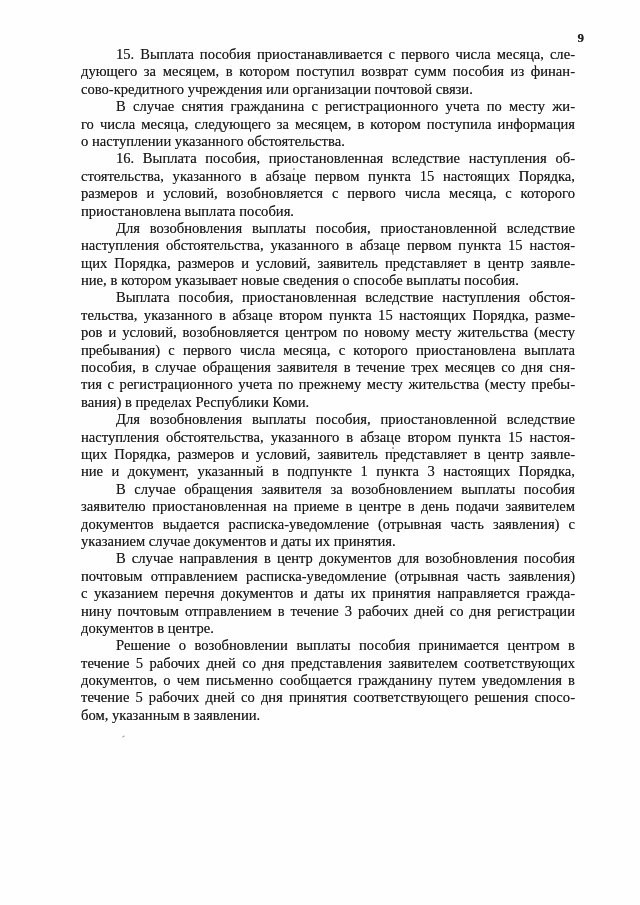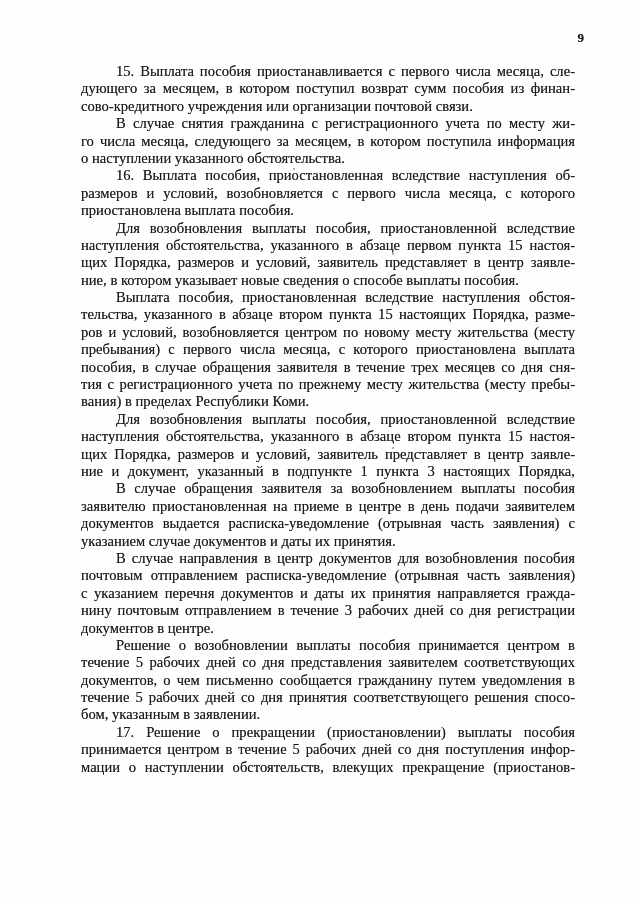--- a/index.html
+++ b/index.html
@@ -22,21 +22,21 @@
     left: 0;
     width: 584px;
     text-align: right;
     font-size: 13px;
     font-weight: 600;
     text-shadow: 0 0 0.4px rgba(25,25,25,0.6);
   }
   .body-text {
     position: absolute;
     left: 81px;
-    top: 63px;
+    top: 46px;
     width: 494px;
   }
   .paragraph {
     margin: 0;
     padding: 0;
   }
   .line {
     font-size: 14.6px;
     line-height: 17.4px;
     height: 17.4px;
@@ -76,20 +76,21 @@
         <div class="line">дующего за месяцем, в котором поступил возврат сумм пособия из финан-</div>
         <div class="line last">сово-кредитного учреждения или организации почтовой связи.</div>
       </div>
       <div class="paragraph">
         <div class="line first">В случае снятия гражданина с регистрационного учета по месту жи-</div>
         <div class="line">го числа месяца, следующего за месяцем, в котором поступила информация</div>
         <div class="line last">о наступлении указанного обстоятельства.</div>
       </div>
       <div class="paragraph">
         <div class="line first">16. Выплата пособия, приостановленная вследствие наступления об-</div>
+        <div class="line">стоятельства, указанного в абзаце первом пункта 15 настоящих Порядка,</div>
         <div class="line">размеров и условий, возобновляется с первого числа месяца, с которого</div>
         <div class="line last">приостановлена выплата пособия.</div>
       </div>
       <div class="paragraph">
         <div class="line first">Для возобновления выплаты пособия, приостановленной вследствие</div>
         <div class="line">наступления обстоятельства, указанного в абзаце первом пункта 15 настоя-</div>
         <div class="line">щих Порядка, размеров и условий, заявитель представляет в центр заявле-</div>
         <div class="line last">ние, в котором указывает новые сведения о способе выплаты пособия.</div>
       </div>
       <div class="paragraph">
@@ -120,24 +121,19 @@
         <div class="line">нину почтовым отправлением в течение 3 рабочих дней со дня регистрации</div>
         <div class="line last">документов в центре.</div>
       </div>
       <div class="paragraph">
         <div class="line first">Решение о возобновлении выплаты пособия принимается центром в</div>
         <div class="line">течение 5 рабочих дней со дня представления заявителем соответствующих</div>
         <div class="line">документов, о чем письменно сообщается гражданину путем уведомления в</div>
         <div class="line">течение 5 рабочих дней со дня принятия соответствующего решения спосо-</div>
         <div class="line last">бом, указанным в заявлении.</div>
       </div>
-      <div class="paragraph">
-        <div class="line first">17. Решение о прекращении (приостановлении) выплаты пособия</div>
-        <div class="line">принимается центром в течение 5 рабочих дней со дня поступления инфор-</div>
-        <div class="line">мации о наступлении обстоятельств, влекущих прекращение (приостанов-</div>
-      </div>
     </div>
 
   <div class="speck s1"></div>
   <div class="speck s2"></div>
   <div class="speck s3"></div>
   <div class="speck s4"></div>
 </div>
 
 </body></html>

